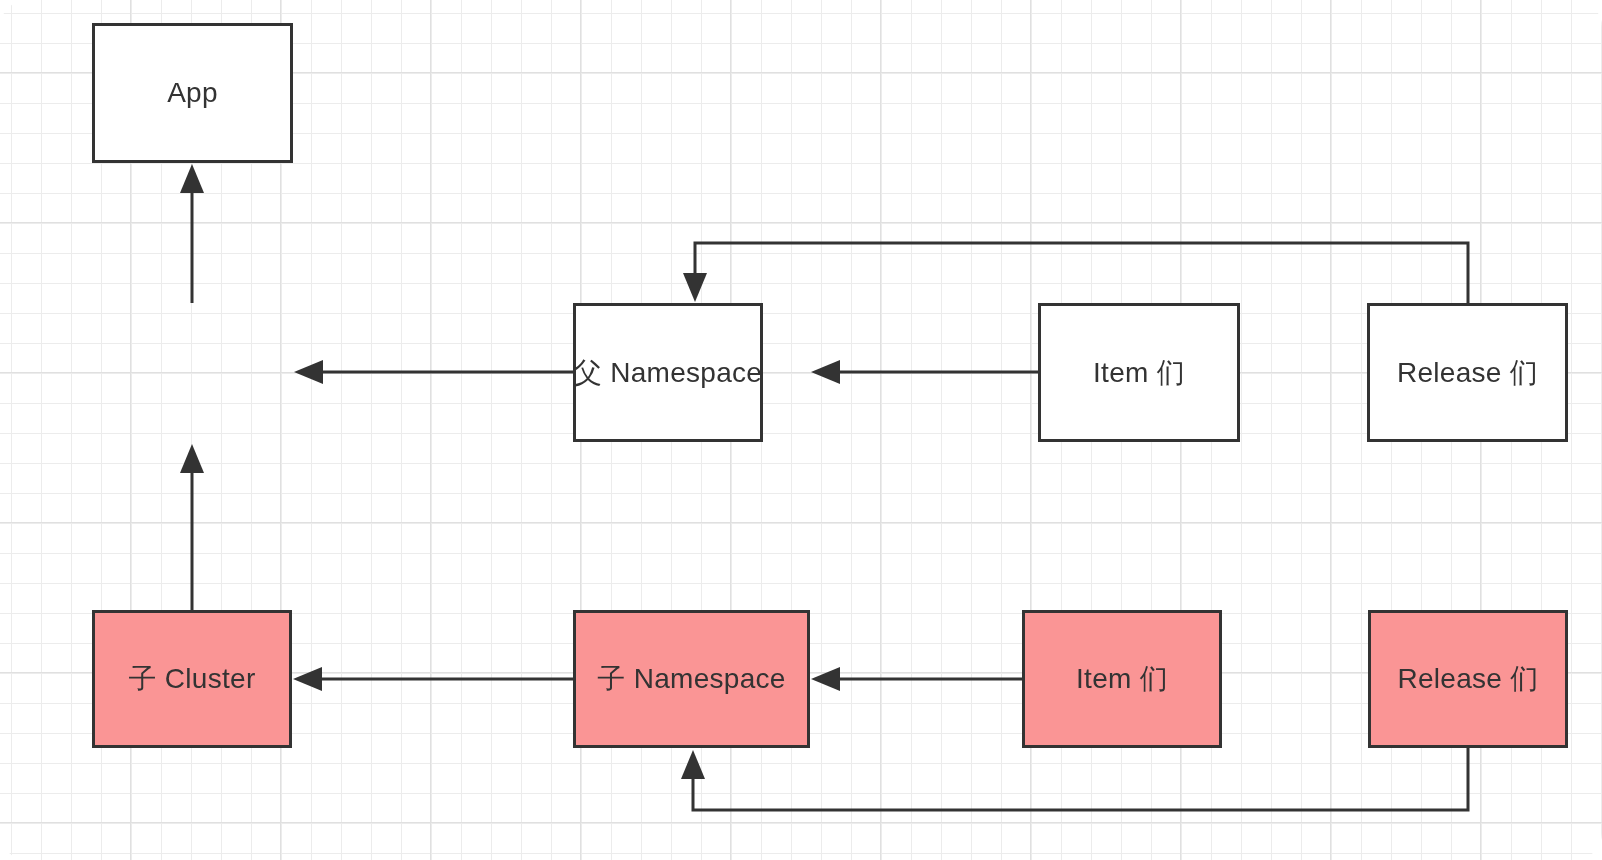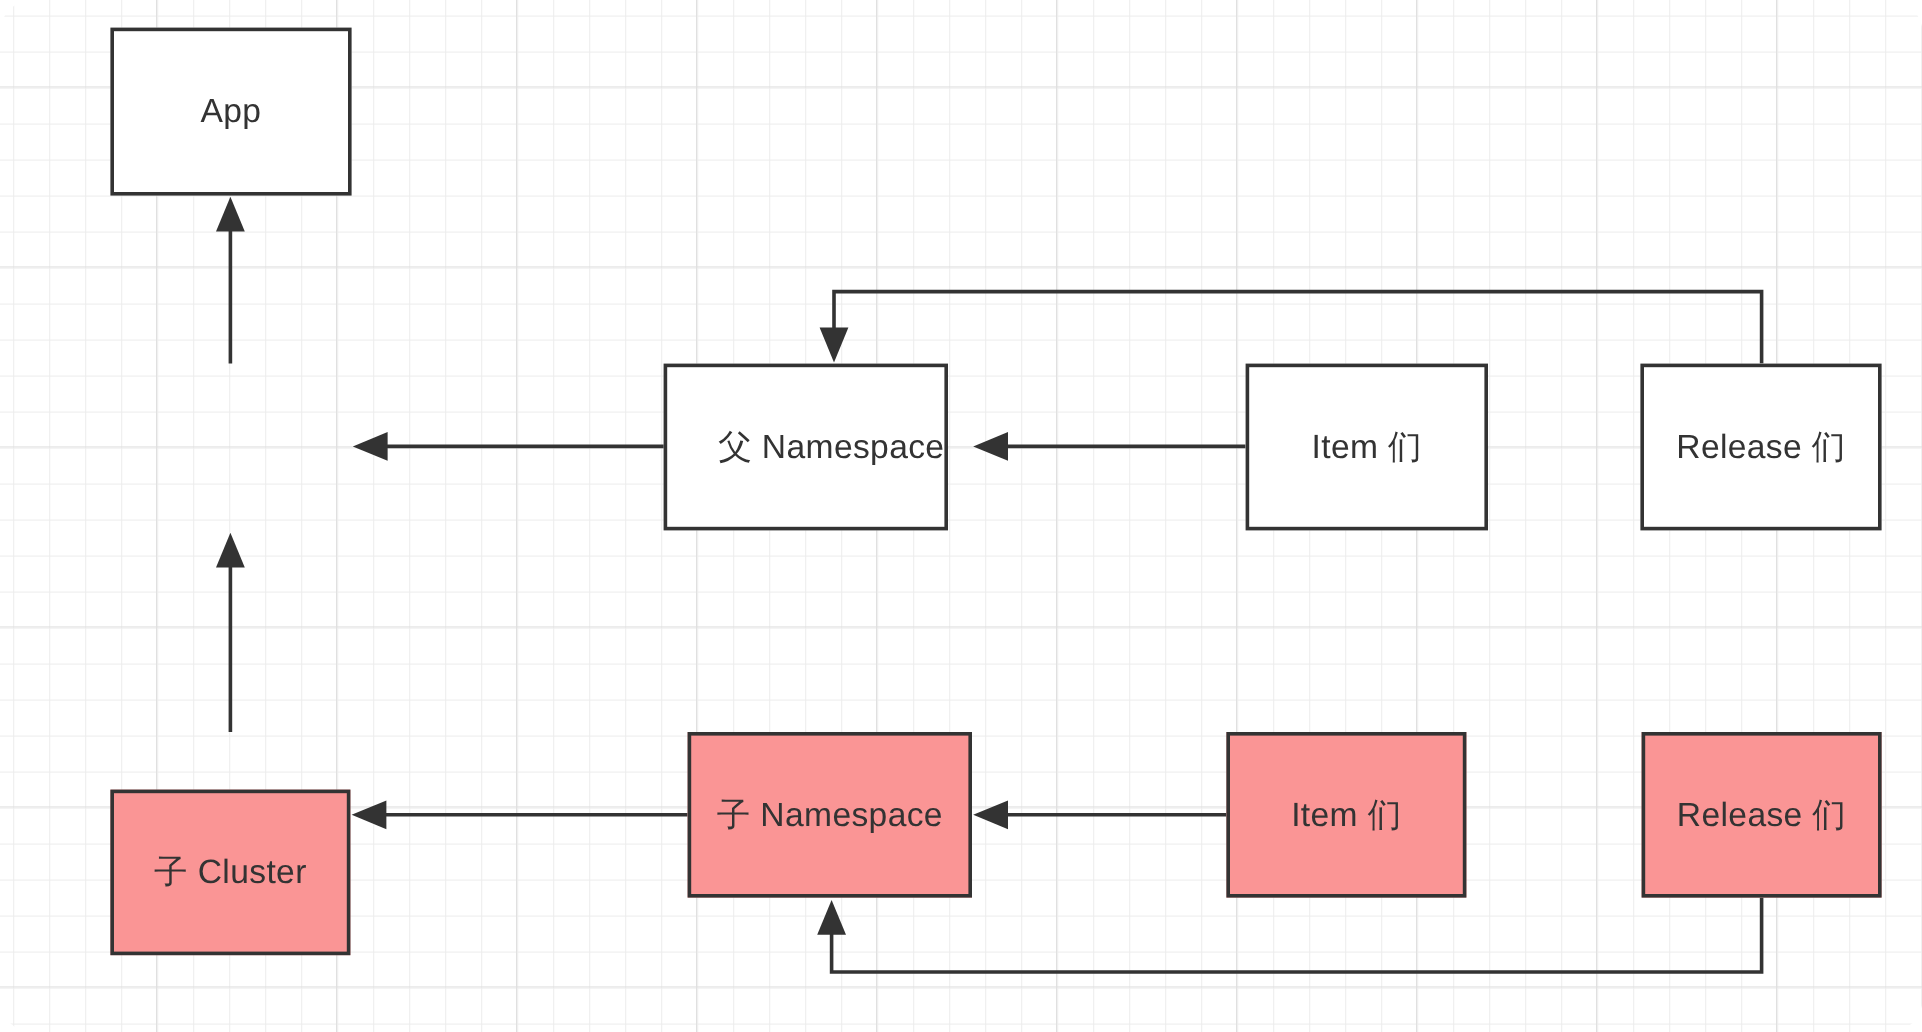--- a/index.html
+++ b/index.html
@@ -93,33 +93,33 @@
       <path class="edge-line" d="M1468,748 L1468,810 L693,810 L693,776"></path>
       <path class="edge-head" d="M693,750 L681,779 L705,779 Z"></path>
     </g>
   </svg>
 
   <div class="node" style="left:92px;top:23px;width:201px;height:140px;">
     <span>App</span>
   </div>
 
 
-  <div class="node" style="left:553px;top:303px;width:237px;height:139px;justify-content:flex-end;">
+  <div class="node" style="left:573px;top:303px;width:190px;height:139px;">
     <span>父 Namespace</span>
   </div>
 
   <div class="node" style="left:1038px;top:303px;width:202px;height:139px;">
     <span>Item 们</span>
   </div>
 
   <div class="node" style="left:1367px;top:303px;width:201px;height:139px;">
     <span>Release 们</span>
   </div>
 
-  <div class="node highlight" style="left:92px;top:610px;width:200px;height:138px;margin-top:48px;">
+  <div class="node highlight" style="left:92px;top:610px;width:200px;height:138px;">
     <span>子 Cluster</span>
   </div>
 
   <div class="node highlight" style="left:573px;top:610px;width:237px;height:138px;">
     <span>子 Namespace</span>
   </div>
 
   <div class="node highlight" style="left:1022px;top:610px;width:200px;height:138px;">
     <span>Item 们</span>
   </div>

